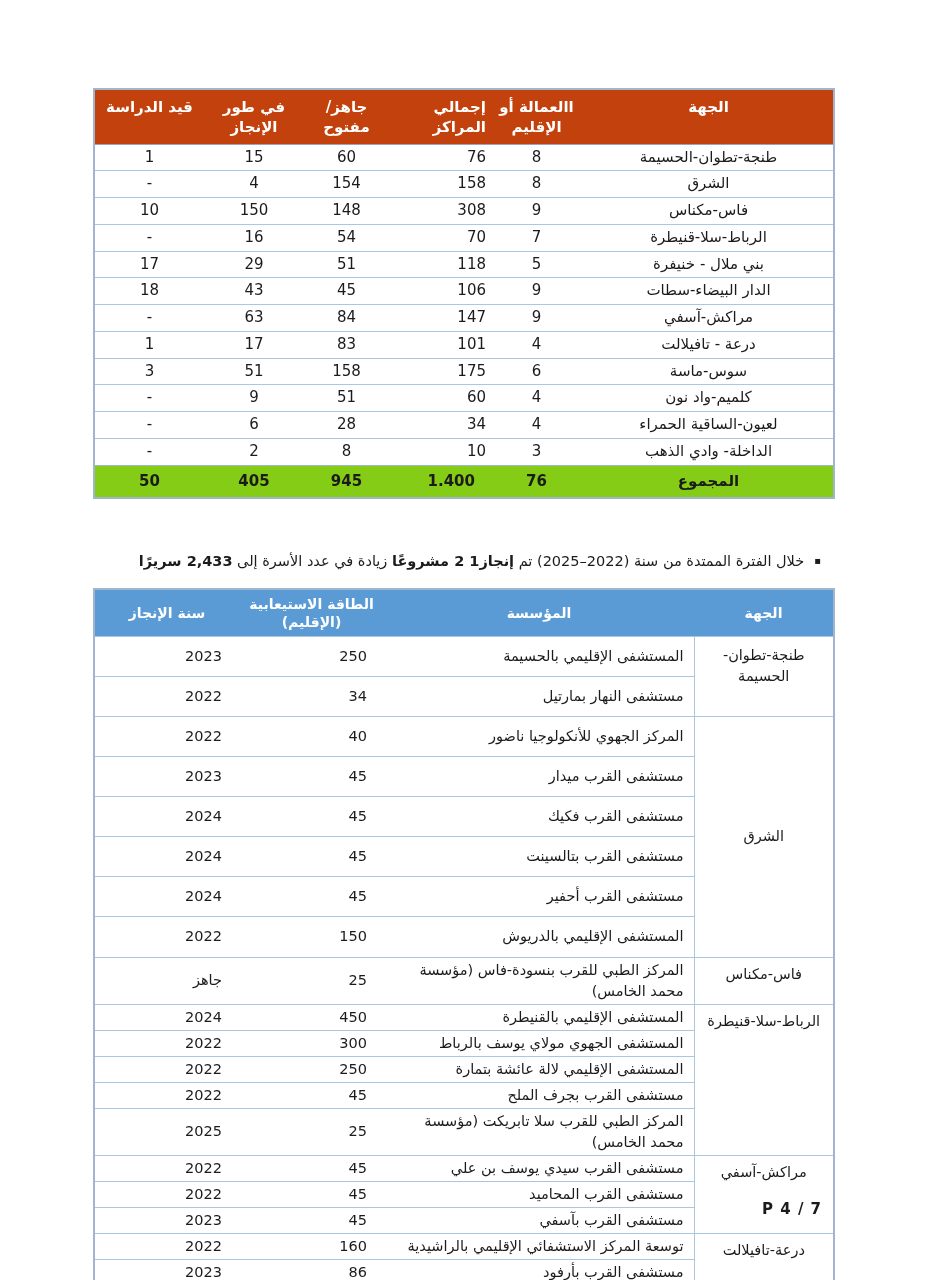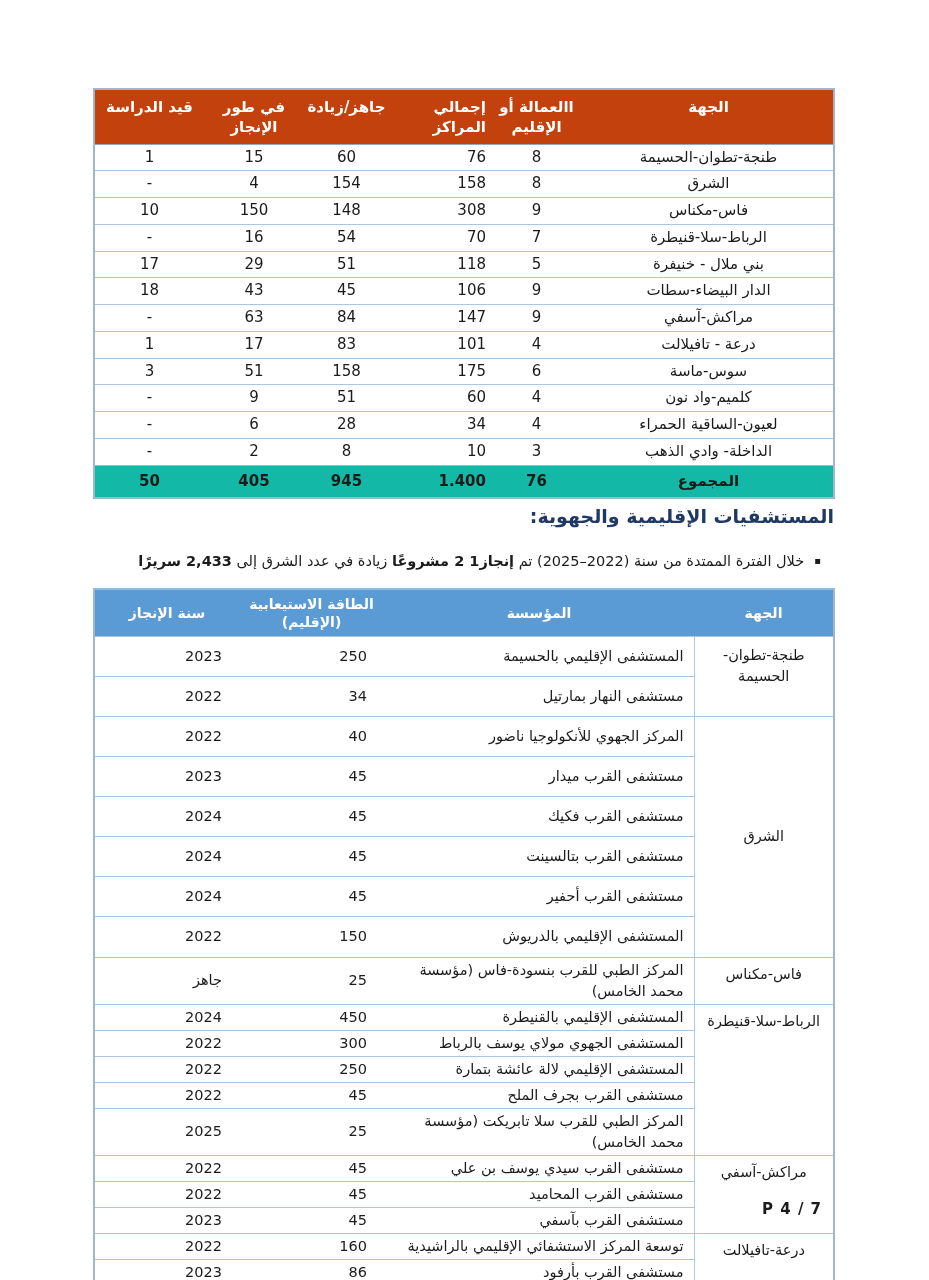--- a/index.html
+++ b/index.html
@@ -20,22 +20,22 @@
     border-bottom:1px solid #8FA8C8;
   }
   .t1 td {
     font-size:15px; text-align:center; padding:2px 3px; line-height:1.45;
     border-top:1px solid #A9C7E1;
   }
   .t1 tbody tr:first-child td { border-top:none; }
   .t1 .c0 { width:250px; } .t1 .c1 { width:95px; } .t1 .c2 { width:100px;text-align:right; }
   .t1 .c3 { width:85px; } .t1 .c4 { width:100px; } .t1 .c5 { width:110px; }
   .t1 tr.total-row td {
-    background:#14b8a6; font-weight:bold; border-top:1.5px solid #9FB6CE;
-    padding:5px 3px;
+    background:#84cc16; font-weight:bold; border-top:1.5px solid #9FB6CE;
+    padding:5px 14px;
   }
 
   
   .section-heading {
     position:absolute; top:505px; right:95px; font-size:19px; font-weight:bold;
     color:#1F3864;
   }
   .bullet-line {
     position:absolute; top:551px; right:108px; width:690px; font-size:14.5px;
     line-height:1.5;
@@ -79,21 +79,21 @@
 
 <div class="page">
 
   <div class="t1-wrap">
     <table class="t1">
       <thead>
         <tr>
             <th class="c0">الجهة</th>
             <th class="c1">االعمالة أو الإقليم</th>
             <th class="c2">إجمالي المراكز</th>
-            <th class="c3">جاهز/زيادة</th>
+            <th class="c3">جاهز/مفتوح</th>
             <th class="c4">في طور الإنجاز</th>
             <th class="c5">قيد الدراسة</th>
           </tr>
       </thead>
       <tbody>
           <tr>
             <td class="c0">طنجة-تطوان-الحسيمة</td>
             <td class="c1">8</td>
             <td class="c2">76</td>
             <td class="c3">60</td>
@@ -193,24 +193,23 @@
             <td class="c1">76</td>
             <td class="c2">1.400</td>
             <td class="c3">945</td>
             <td class="c4">405</td>
             <td class="c5">50</td>
           </tr>
         </tbody>
     </table>
   </div>
 
-  <div class="section-heading">المستشفيات الإقليمية والجهوية:</div>
 
   <div class="bullet-line">
-    <span class="bullet-marker">▪</span><span>خلال الفترة الممتدة من سنة (2022–2025) تم </span><b>إنجاز1 2 مشروعًا</b><span> زيادة في عدد الشرق إلى </span><b>2,433 سريرًا</b>
+    <span class="bullet-marker">▪</span><span>خلال الفترة الممتدة من سنة (2022–2025) تم </span><b>إنجاز1 2 مشروعًا</b><span> زيادة في عدد الأسرة إلى </span><b>2,433 سريرًا</b>
   </div>
 
   <div class="t2-wrap">
     <table class="t2">
       <thead>
         <tr>
             <th class="h0">الجهة</th>
             <th class="h1">المؤسسة</th>
             <th class="h2">الطاقة الاستيعابية (الإقليم)</th>
             <th class="h3">سنة الإنجاز</th>

